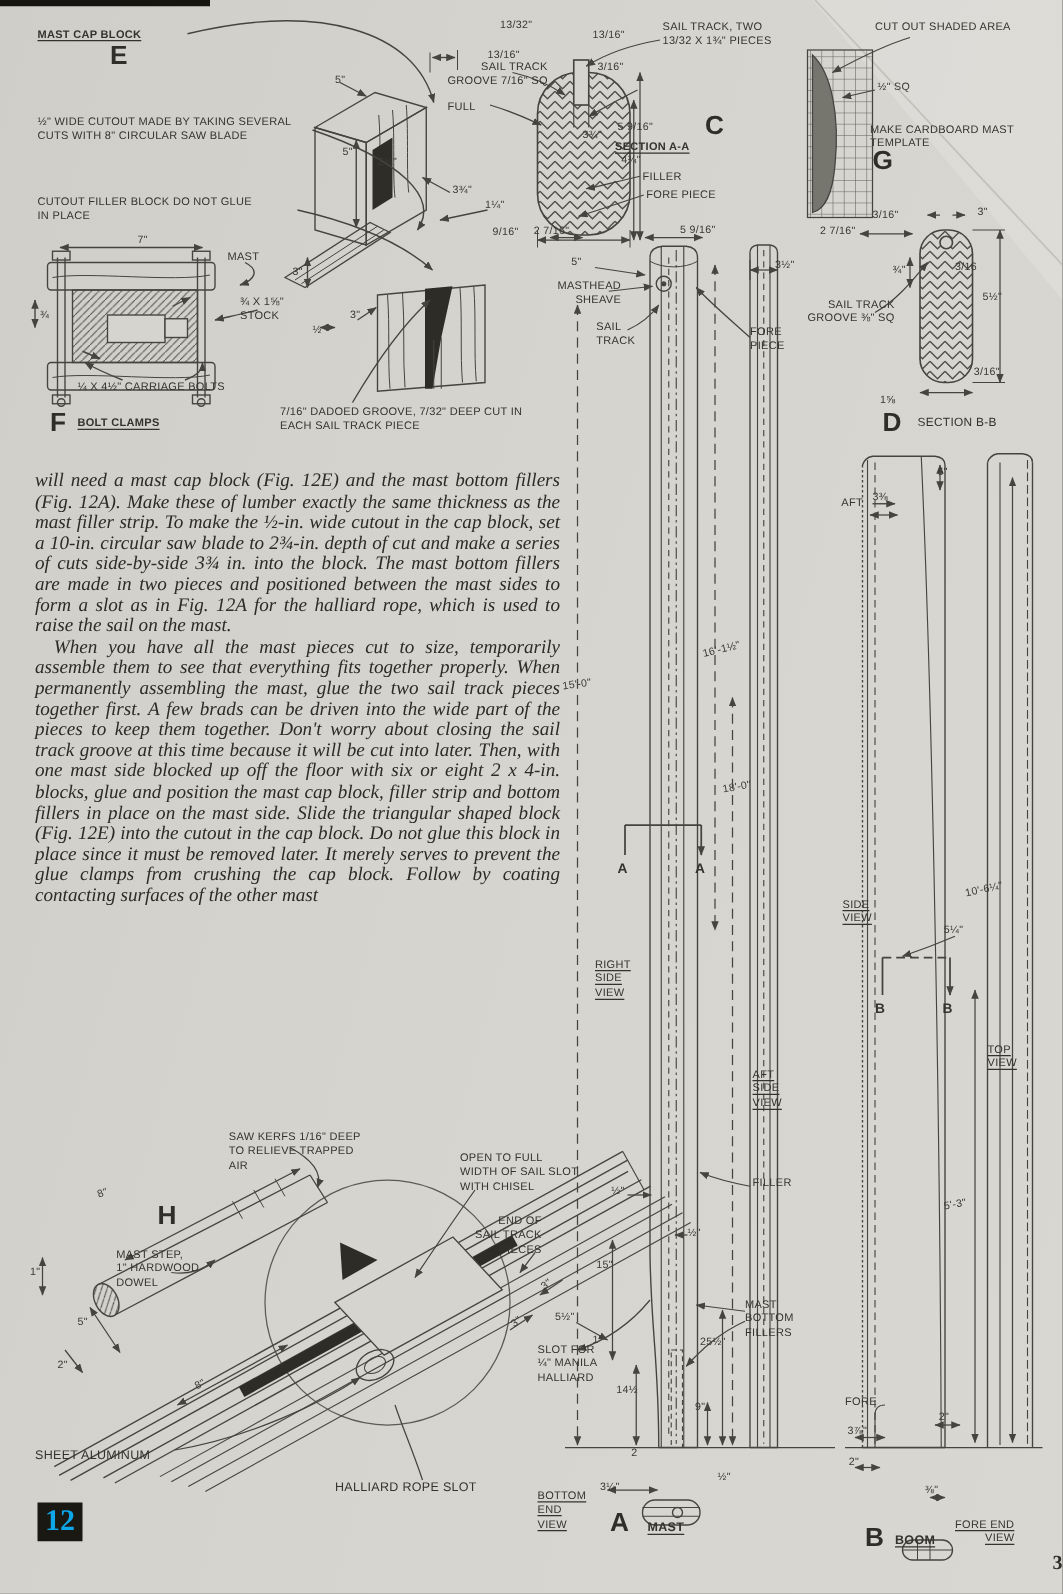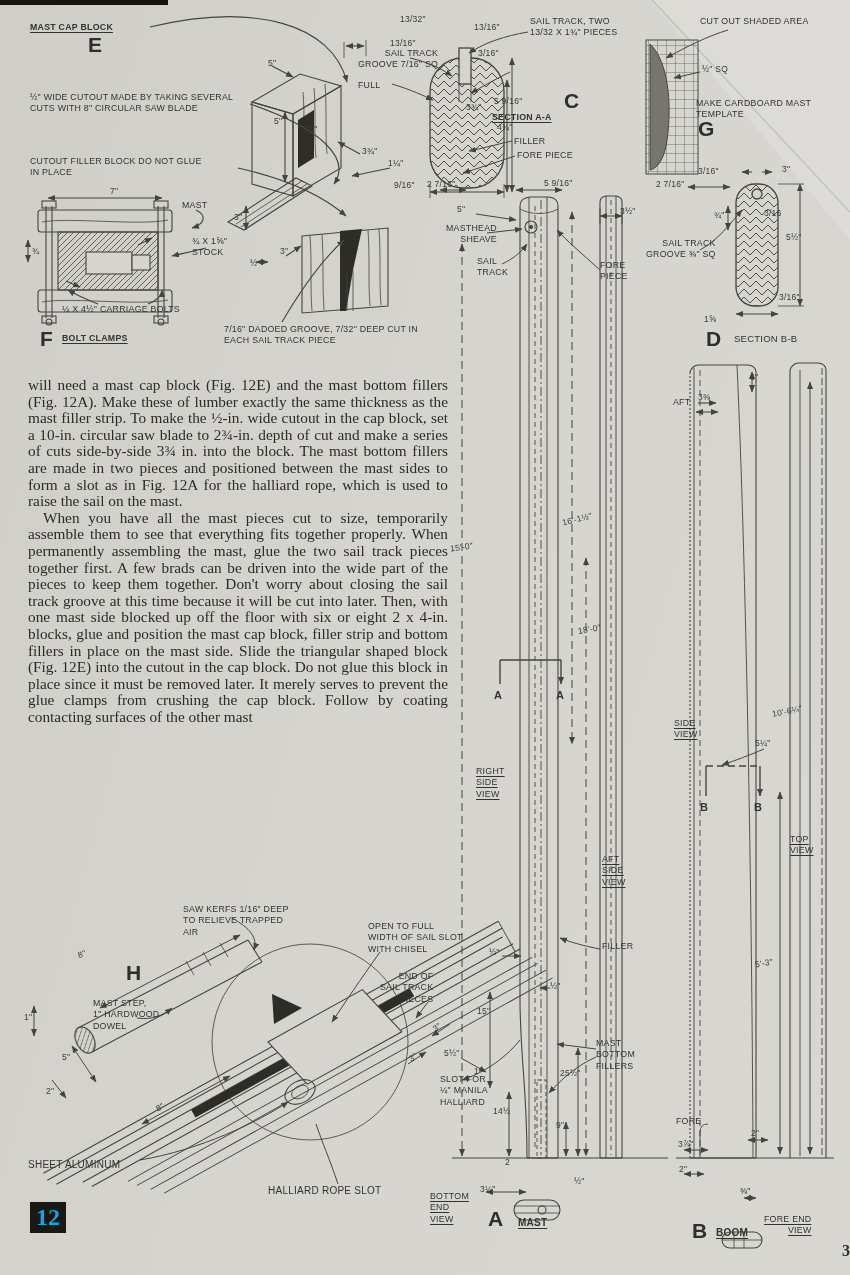--- a/index.html
+++ b/index.html
@@ -10,21 +10,21 @@
   .lbl{position:absolute;font:8.8px/1.3 "Liberation Sans",sans-serif;color:#34332e;
     letter-spacing:.25px;white-space:pre-line;}
   .dim{font-size:8.5px;color:#3a3933;}
   .big{font:bold 21px/1 "Liberation Sans",sans-serif;color:#2f2e29;letter-spacing:1px;}
   .t{text-decoration:underline;text-underline-offset:2px;}
   .ctr{text-align:right;}
   .rt{text-align:right;}
   #bodytext{position:absolute;left:28px;top:377px;width:420px;
     font-family:"Liberation Serif",serif;font-size:15.3px;line-height:16.6px;
     color:#2c2b26;text-align:justify;}
-  #bodytext p{margin:0;}
+  #bodytext p{margin:0;font-style:italic;}
   #bodytext p+p{text-indent:15px;}
   .badge{position:absolute;background:#191813;color:#0ea5e9;
     font:bold 24px/1 "Liberation Serif",serif;padding:3px 6px 4px;text-align:center;}
   .pageno{position:absolute;font:bold 16px "Liberation Serif",serif;color:#2f2e29;margin-left:36px;}
 </style>
 </head>
 <body>
 
 <div id="page">
 
@@ -352,21 +352,21 @@
 VIEW</div>
 <div class="lbl t" style="left:602px;top:854px">AFT
 SIDE
 VIEW</div>
 <div class="lbl" style="left:602px;top:941px">FILLER</div>
 <div class="lbl dim" style="left:489px;top:947px">½"</div>
 <div class="lbl dim" style="left:550px;top:981px">½"</div>
 <div class="lbl dim" style="left:477px;top:1006px">15"</div>
 <div class="lbl dim" style="left:444px;top:1048px">5½"</div>
 <div class="lbl dim" style="left:474px;top:1066px">1"</div>
-<div class="lbl" style="left:440px;top:1074px">SLOT FOR
+<div class="lbl" style="left:430px;top:1074px">SLOT FOR
 ¼" MANILA
 HALLIARD</div>
 <div class="lbl dim" style="left:493px;top:1106px">14½</div>
 <div class="lbl dim" style="left:560px;top:1068px">25½"</div>
 <div class="lbl" style="left:596px;top:1038px">MAST
 BOTTOM
 FILLERS</div>
 <div class="lbl dim" style="left:556px;top:1120px">9"</div>
 <div class="lbl dim" style="left:505px;top:1157px">2</div>
 <div class="lbl dim" style="left:480px;top:1184px">3¼"</div>

